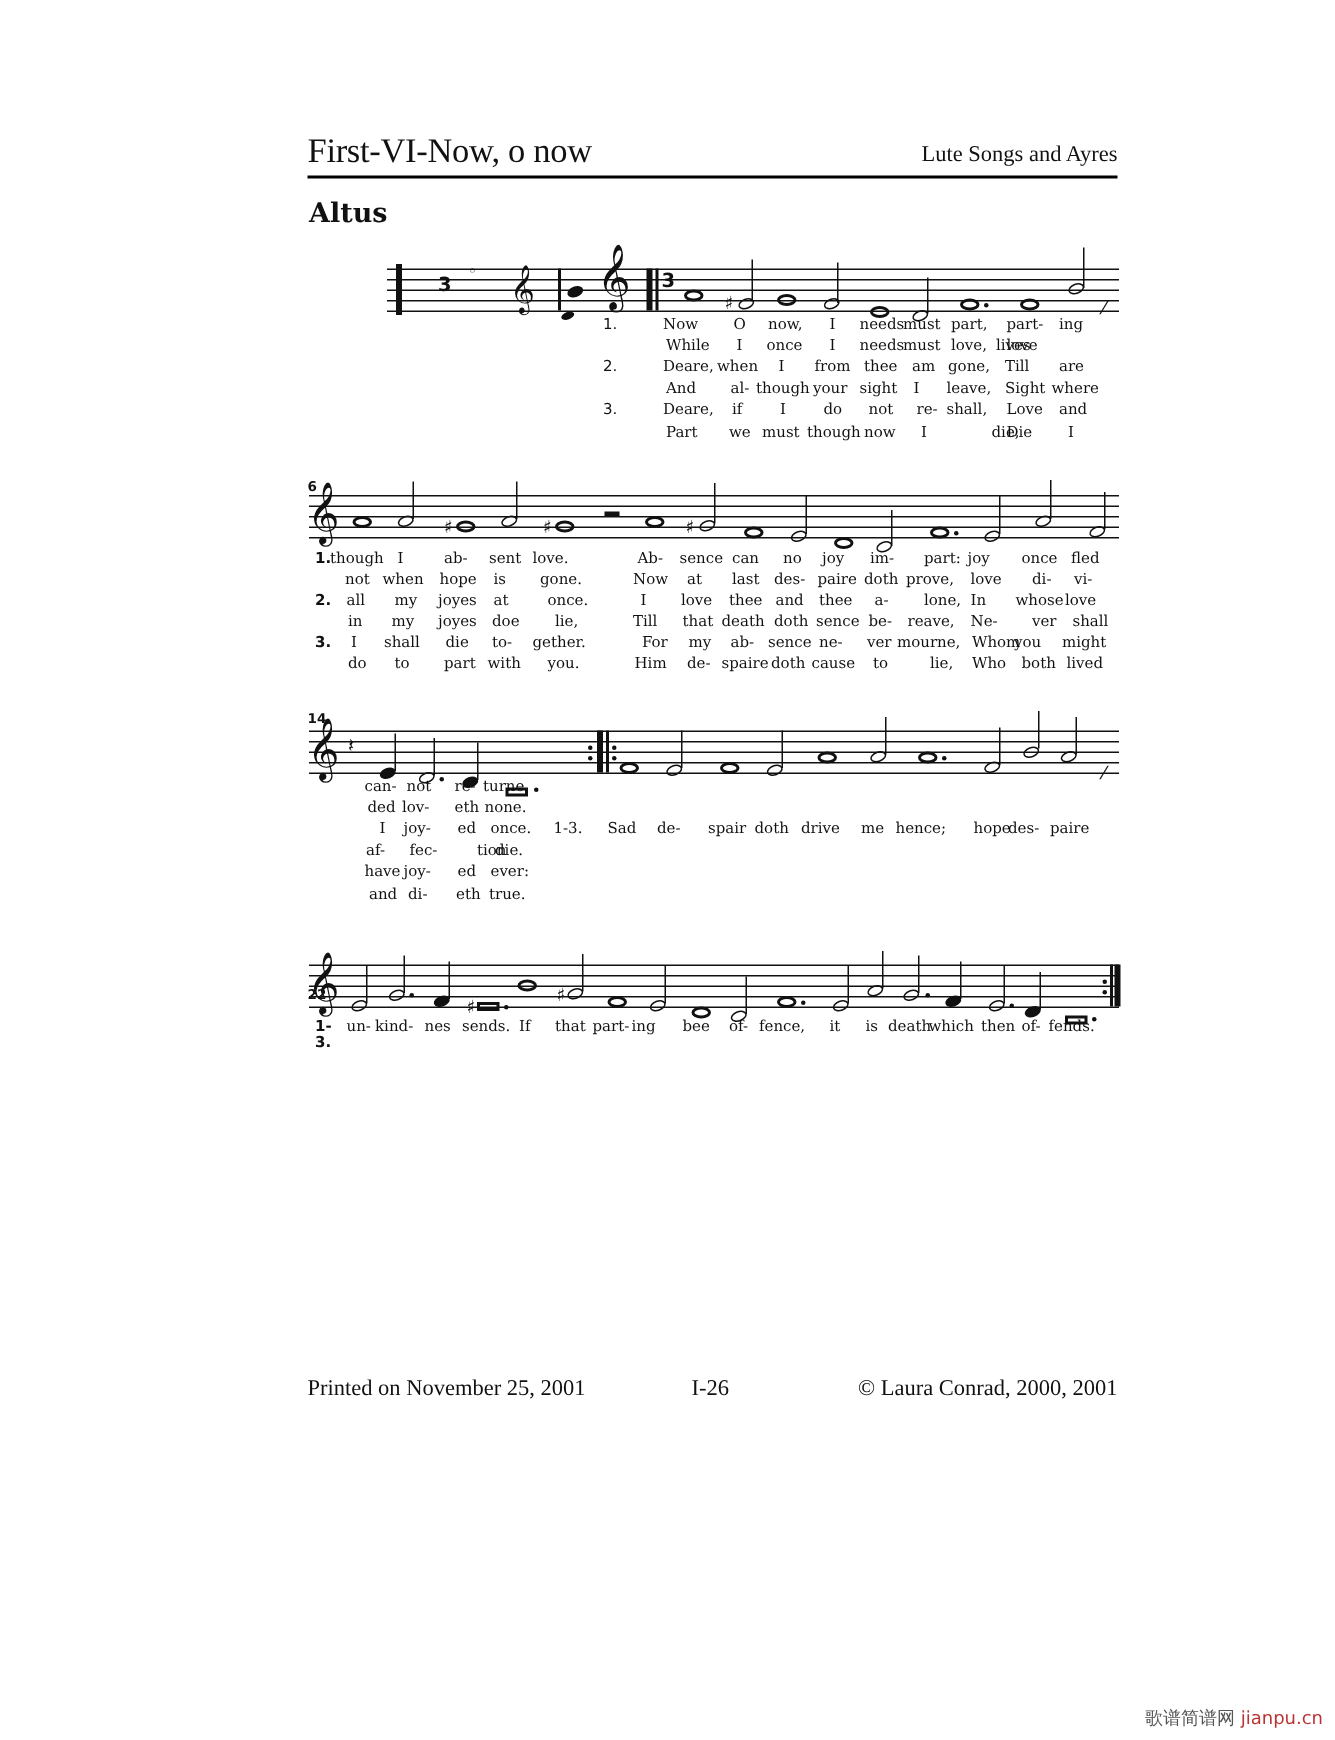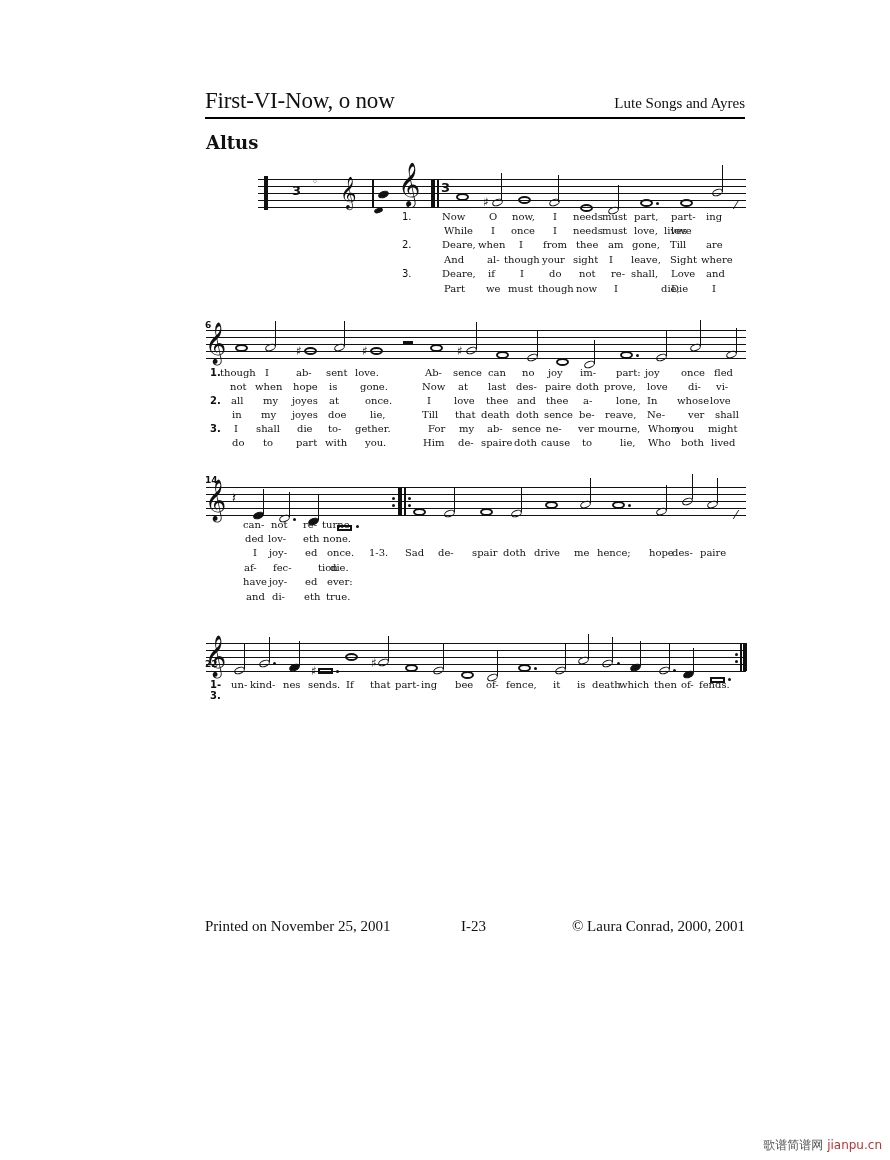--- a/index.html
+++ b/index.html
@@ -460,19 +460,19 @@
     <span style="left:577px">is</span>
     <span style="left:592px">death</span>
     <span style="left:619px">which</span>
     <span style="left:654px">then</span>
     <span style="left:681px">of-</span>
     <span style="left:699px">fends.</span>
   </div>
 </div>
 
 <div class="abs footer" style="left:205px;">Printed on November 25, 2001</div>
-<div class="abs footer" style="left:461px;">I-23</div>
+<div class="abs footer" style="left:461px;">I-26</div>
 <div class="abs footer" style="right:145px;">© Laura Conrad, 2000, 2001</div>
 
 <div class="abs watermark">
   <span>歌谱简谱网</span>
   <b>jianpu.cn</b>
 </div>
 
 </body></html>

